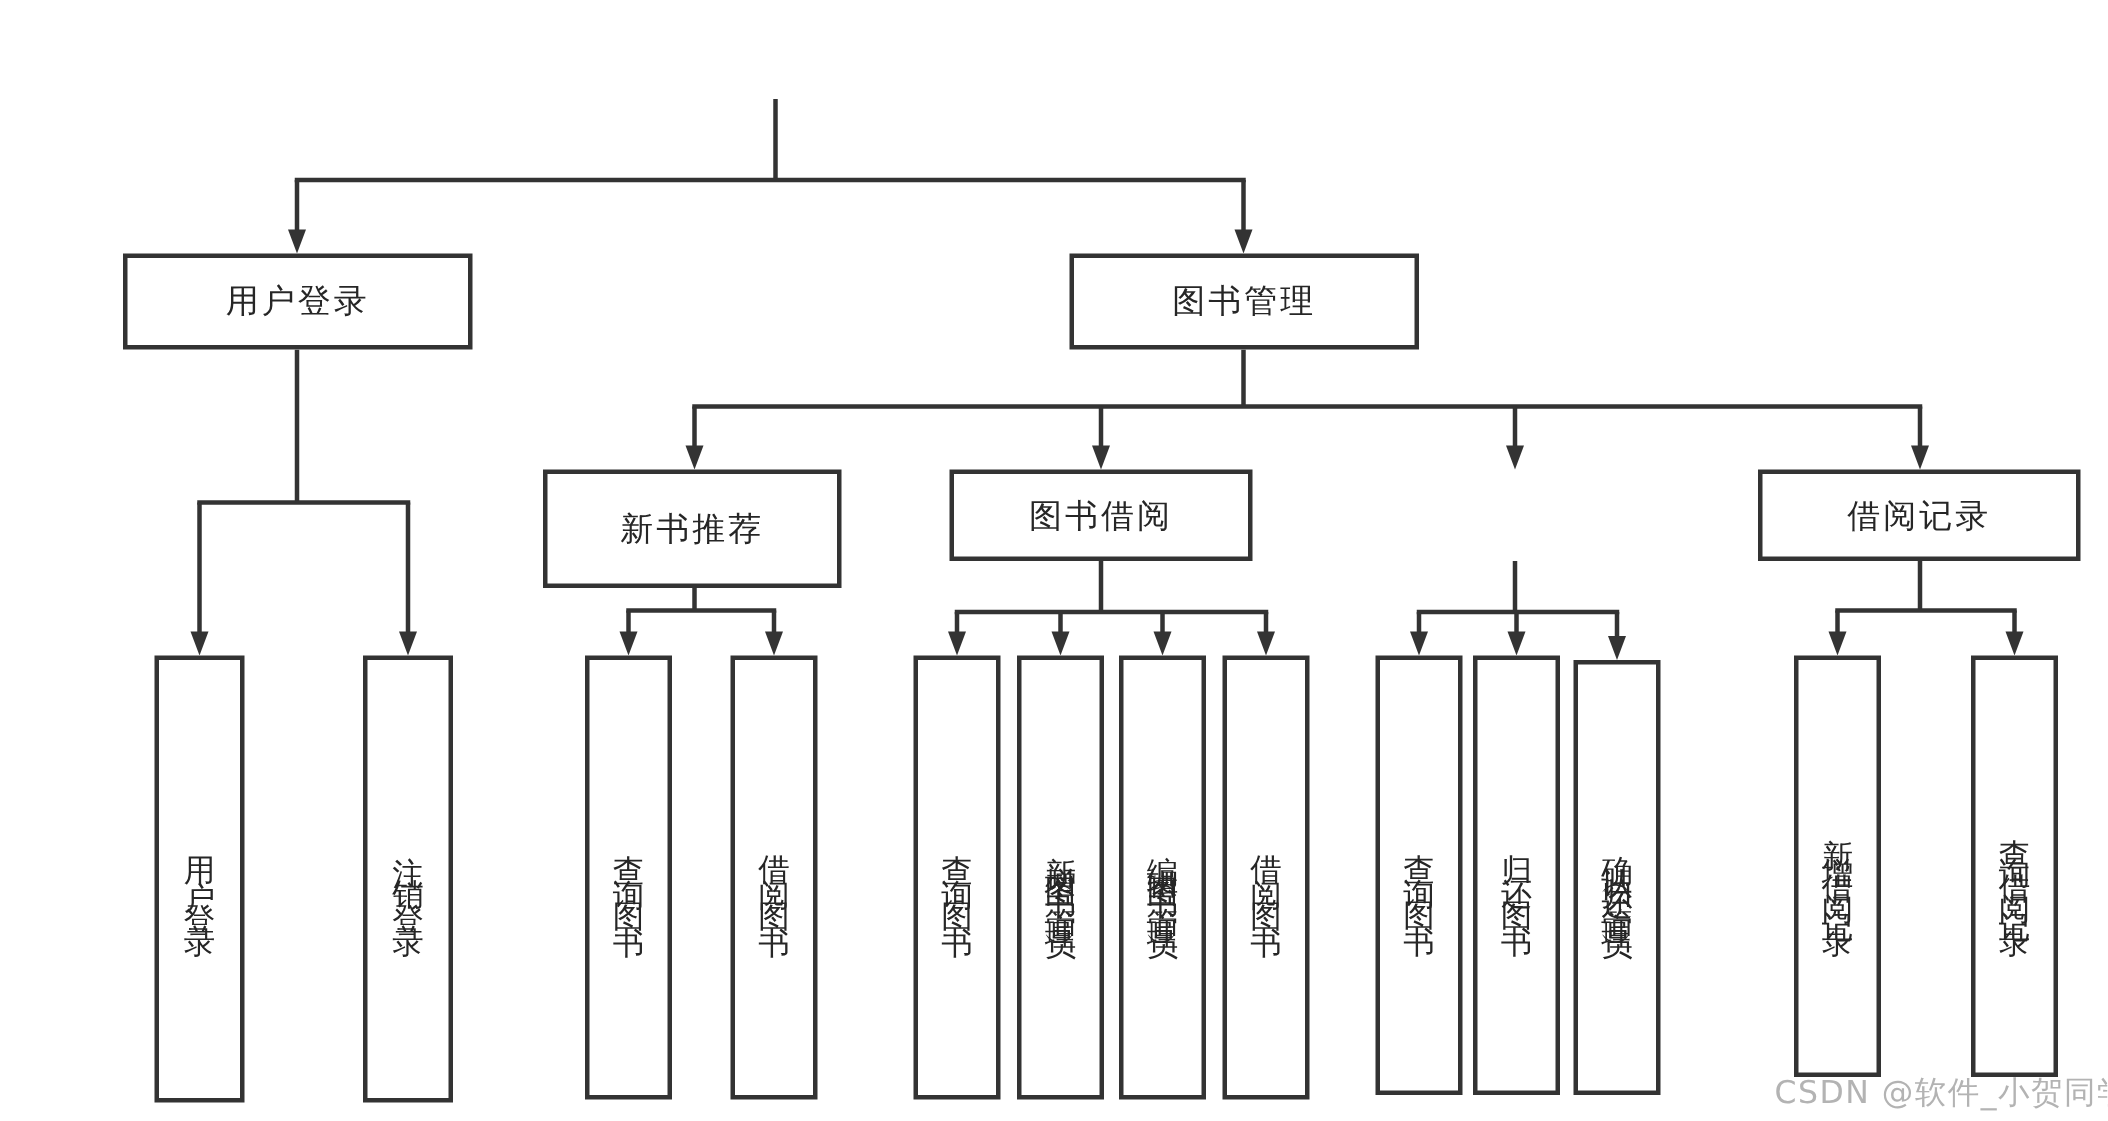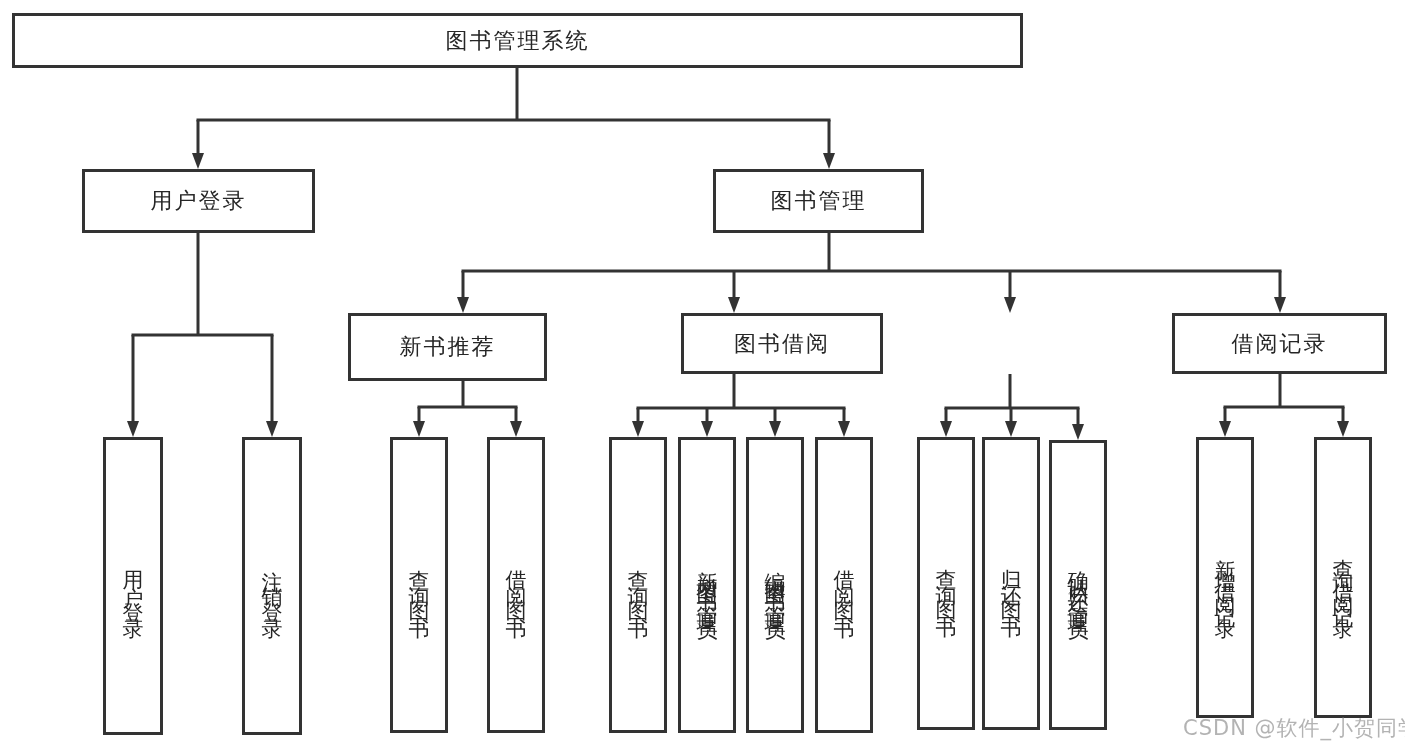--- a/index.html
+++ b/index.html
@@ -102,27 +102,26 @@
     <polygon points="1072,424 1084,424 1078,440"></polygon>
 
     <line x1="1280" y1="374" x2="1280" y2="407"></line>
     <line x1="1223.5" y1="407" x2="1344.5" y2="407"></line>
     <line x1="1225" y1="407" x2="1225" y2="423"></line>
     <line x1="1343" y1="407" x2="1343" y2="423"></line>
     <polygon points="1219,421 1231,421 1225,437"></polygon>
     <polygon points="1337,421 1349,421 1343,437"></polygon>
   </svg>
 
-  <div class="hbox" style="left:12px;top:13px;width:1011px;height:55px;">图书管理系统</div>
 
   <div class="hbox" style="left:82px;top:169px;width:233px;height:64px;">用户登录</div>
-  <div class="hbox" style="left:713px;top:169px;width:211px;height:64px;text-align:center;">图书管理</div>
+  <div class="hbox" style="left:713px;top:169px;width:233px;height:64px;text-align:center;">图书管理</div>
 
-  <div class="hbox" style="left:348px;top:313px;width:199px;height:68px;">新书推荐</div>
-  <div class="hbox" style="left:633px;top:313px;width:202px;height:61px;margin-left:48px;">图书借阅</div>
+  <div class="hbox" style="left:362px;top:313px;width:199px;height:79px;">新书推荐</div>
+  <div class="hbox" style="left:633px;top:313px;width:202px;height:61px;">图书借阅</div>
   <div class="hbox" style="left:1172px;top:313px;width:215px;height:61px;text-align:right;">借阅记录</div>
 
   <div class="vbox" style="left:103px;top:437px;width:60px;height:298px;">用户登录</div>
   <div class="vbox" style="left:242px;top:437px;width:60px;height:298px;">注销登录</div>
 
   <div class="vbox" style="left:390px;top:437px;width:58px;height:296px;">查询图书</div>
   <div class="vbox" style="left:487px;top:437px;width:58px;height:296px;">借阅图书</div>
 
   <div class="vbox" style="left:609px;top:437px;width:58px;height:296px;">查询图书</div>
   <div class="vbox sp9" style="left:678px;top:437px;width:58px;height:296px;">新增图书（管理员）</div>

